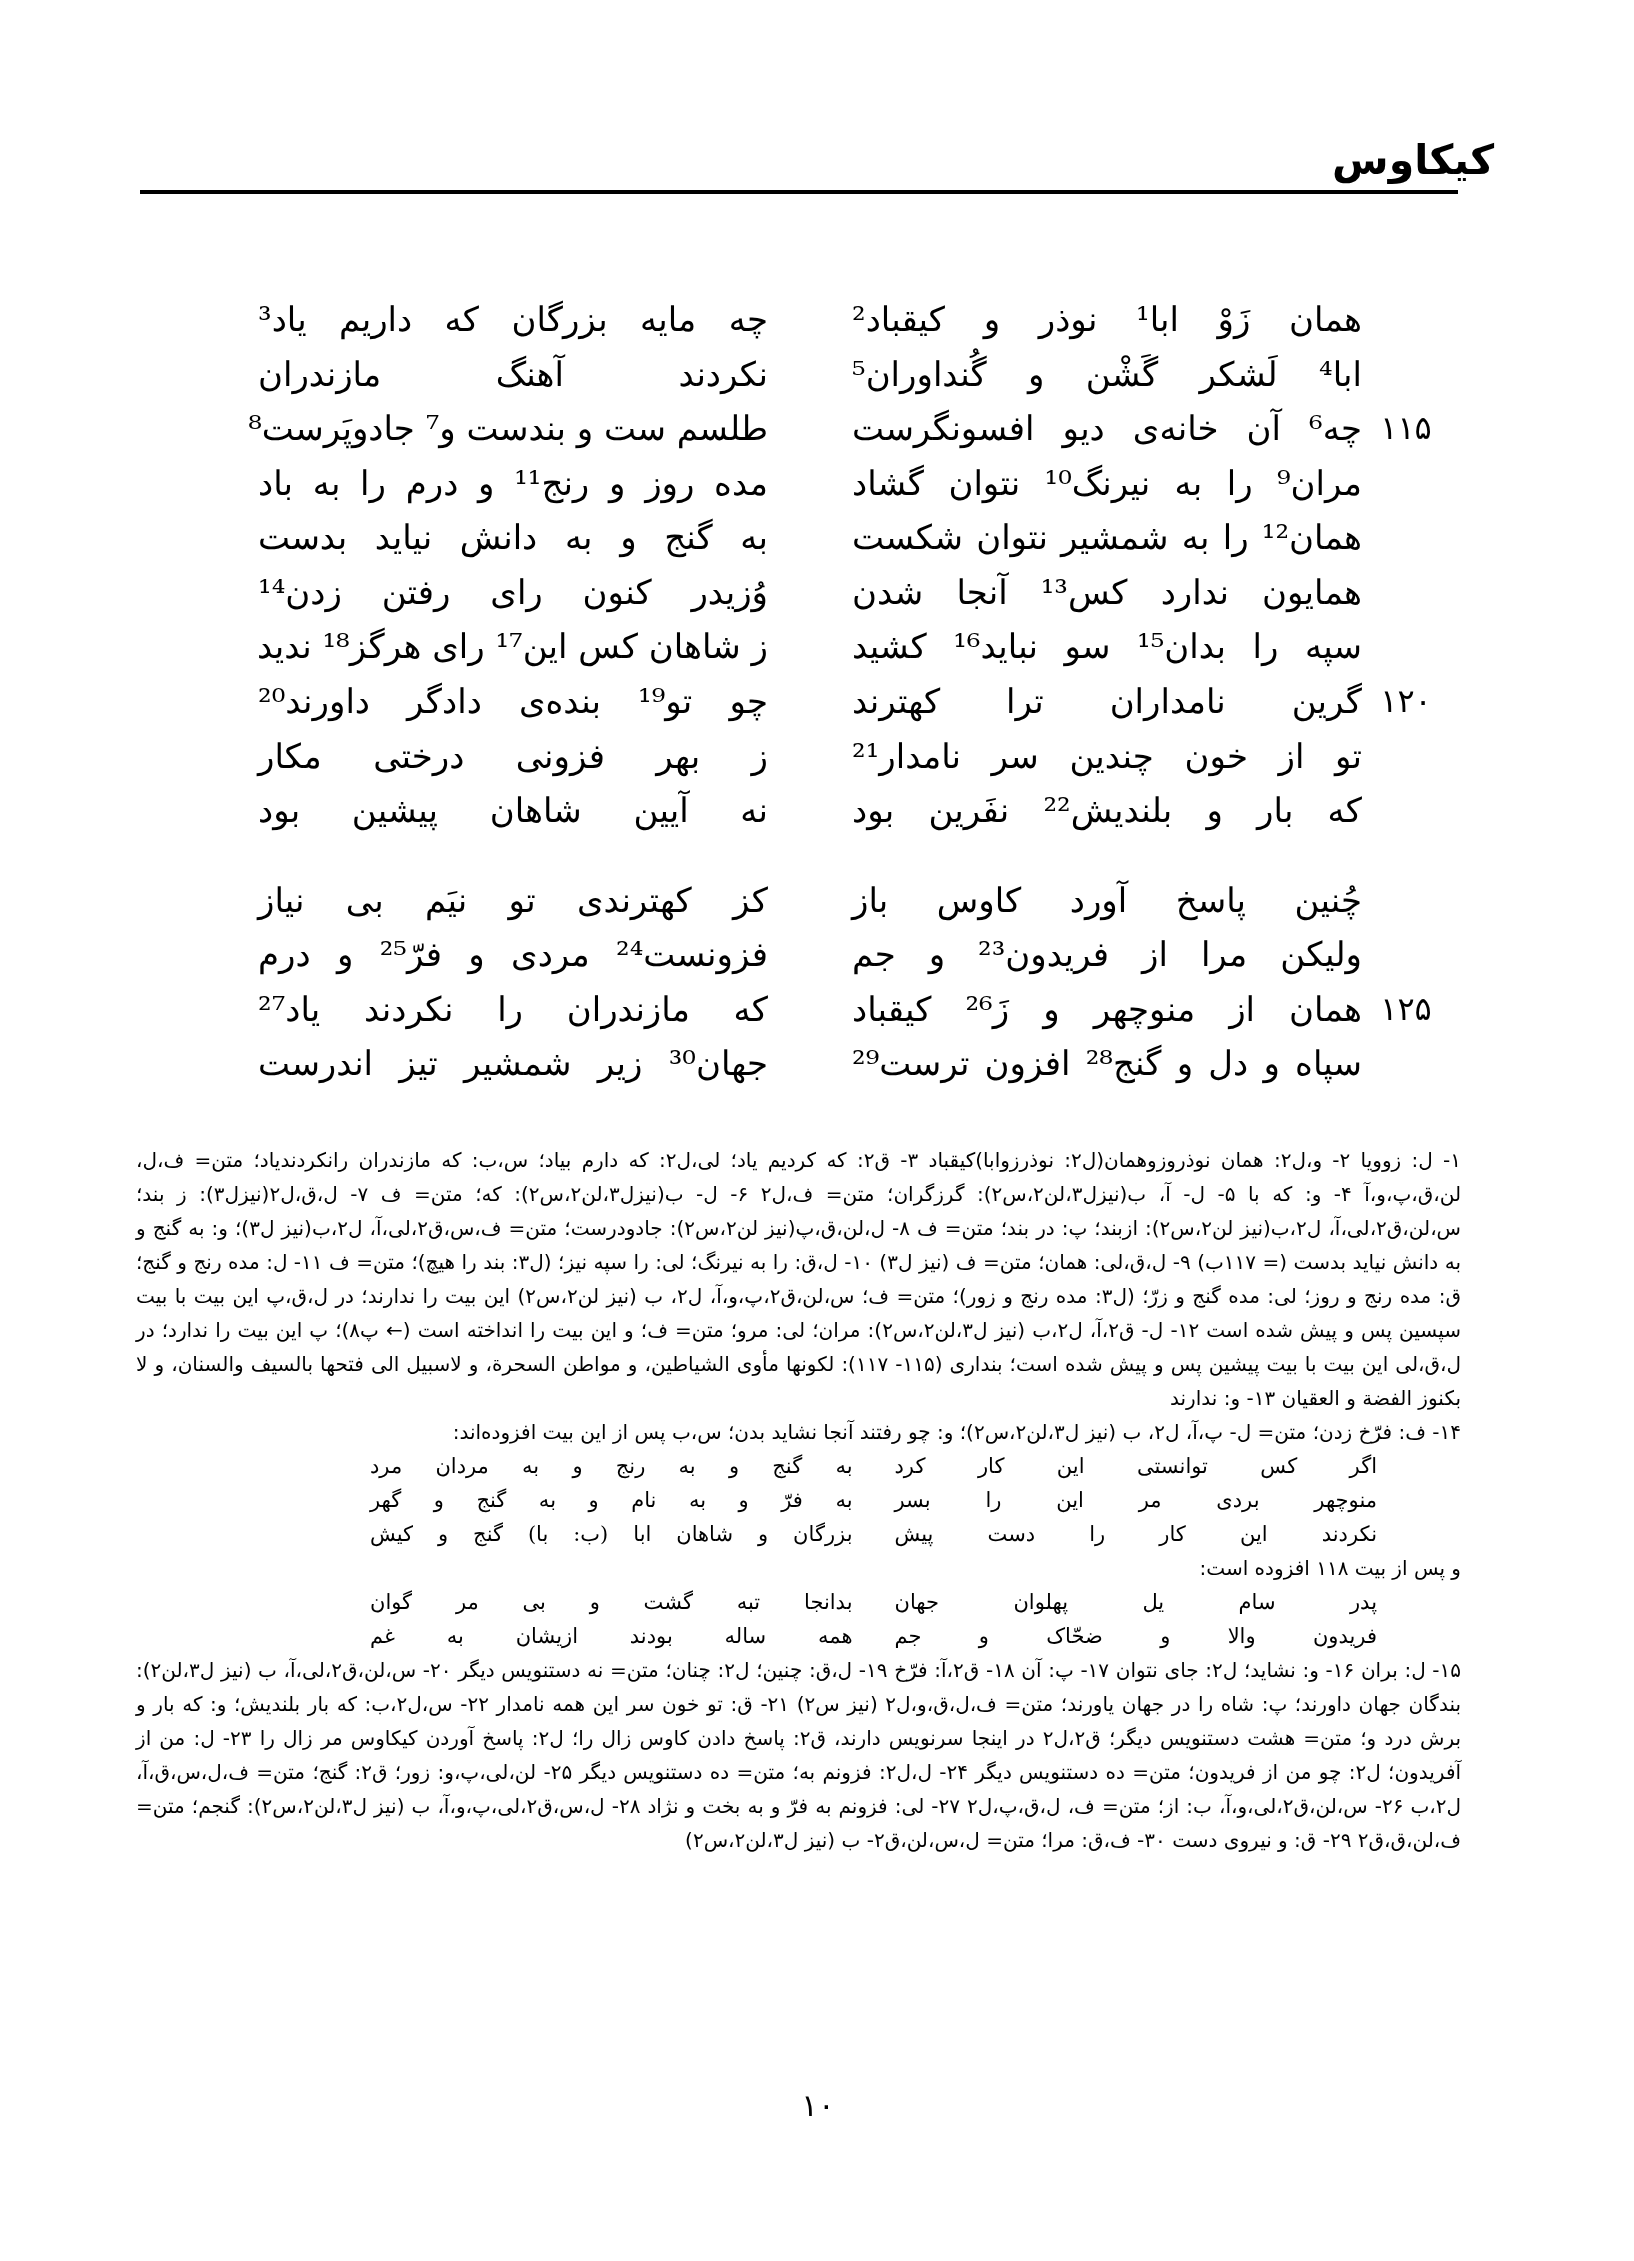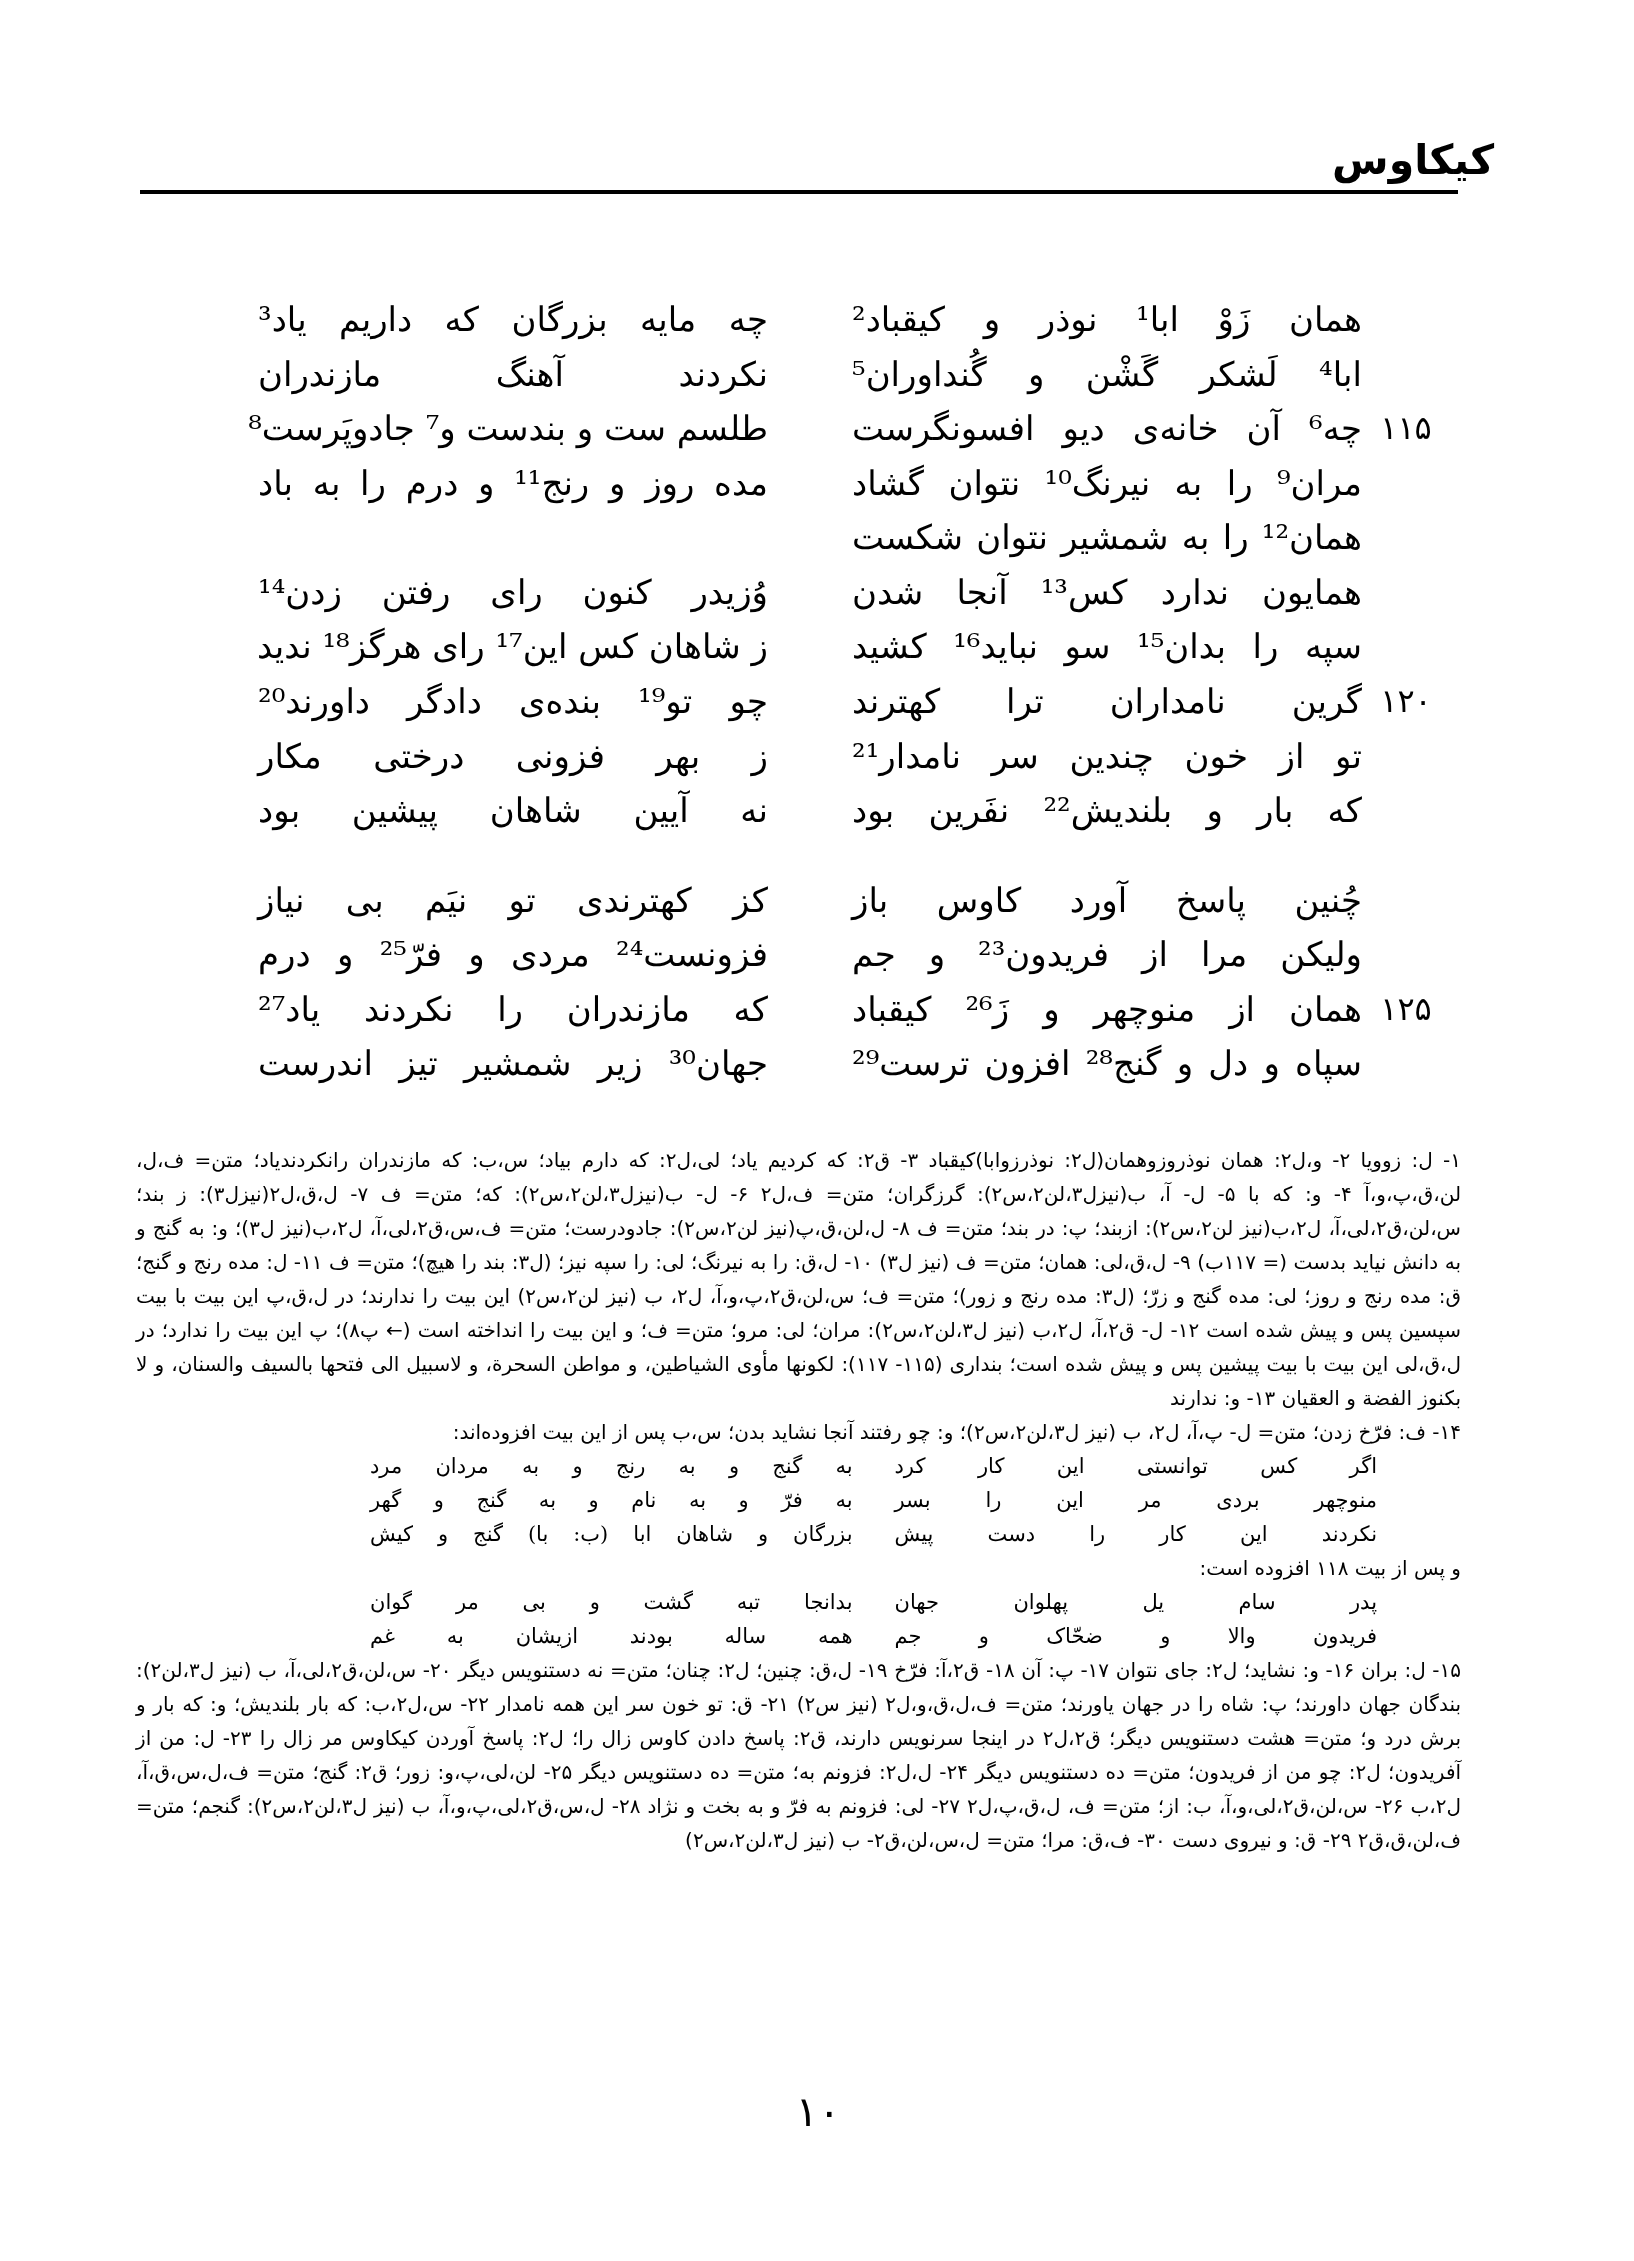--- a/index.html
+++ b/index.html
@@ -10,21 +10,21 @@
   .verses { position:absolute; left:0; top:0; width:1635px; }
   .couplet { position:absolute; left:0; width:1635px; height:55px; direction:rtl; }
   .hem { position:absolute; top:0; font-size:34px; line-height:55px; white-space:nowrap; text-align:justify; text-align-last:justify; direction:rtl; }
   .hem.first { right:273px; width:510px; }
   .hem.second { right:867px; width:510px; }
   .lineno { position:absolute; right:194px; width:70px; top:0; font-size:32px; line-height:55px; text-align:center; direction:rtl; font-family:"DejaVu Sans", sans-serif; }
   .notes { position:absolute; left:136px; width:1325px; top:1143px; direction:rtl; font-size:20px; line-height:34px; text-align:justify; font-family:"DejaVu Sans", sans-serif; }
   .notes p { margin:0; }
   .note-verse { display:flex; direction:rtl; margin-right:84px; width:1049px; }
   .note-verse span { flex:1; text-align:justify; text-align-last:justify; padding-left:42px; white-space:nowrap; font-family:"DejaVu Serif", serif; font-size:21px; }
-  .page-number { position:absolute; left:769px; width:98px; top:2087px; font-size:42px; text-align:center; font-family:"DejaVu Sans", sans-serif; }
+  .page-number { position:absolute; left:769px; width:98px; top:2087px; font-size:31px; text-align:center; font-family:"DejaVu Sans", sans-serif; }
 </style>
 </head>
 <body>
 
 <div class="page">
   <div class="running-title">کیکاوس</div>
   <div class="rule"></div>
 
   <div class="verses" id="verses">
       <div class="couplet" style="top: 292px;">
@@ -43,20 +43,21 @@
         <div class="hem second">طلسم ست و بندست و⁷ جادوپَرست⁸</div>
       </div>
       <div class="couplet" style="top: 456px;">
         <div class="lineno"></div>
         <div class="hem first">مران⁹ را به نیرنگ¹⁰ نتوان گشاد</div>
         <div class="hem second">مده روز و رنج¹¹ و درم را به باد</div>
       </div>
       <div class="couplet" style="top: 510px;">
         <div class="lineno"></div>
         <div class="hem first">همان¹² را به شمشیر نتوان شکست</div>
+        <div class="hem second">به گنج و به دانش نیاید بدست</div>
       </div>
       <div class="couplet" style="top: 565px;">
         <div class="lineno"></div>
         <div class="hem first">همایون ندارد کس¹³ آنجا شدن</div>
         <div class="hem second">وُزیدر کنون رای رفتن زدن¹⁴</div>
       </div>
       <div class="couplet" style="top: 619px;">
         <div class="lineno"></div>
         <div class="hem first">سپه را بدان¹⁵ سو نباید¹⁶ کشید</div>
         <div class="hem second">ز شاهان کس این¹⁷ رای هرگز¹⁸ ندید</div>

